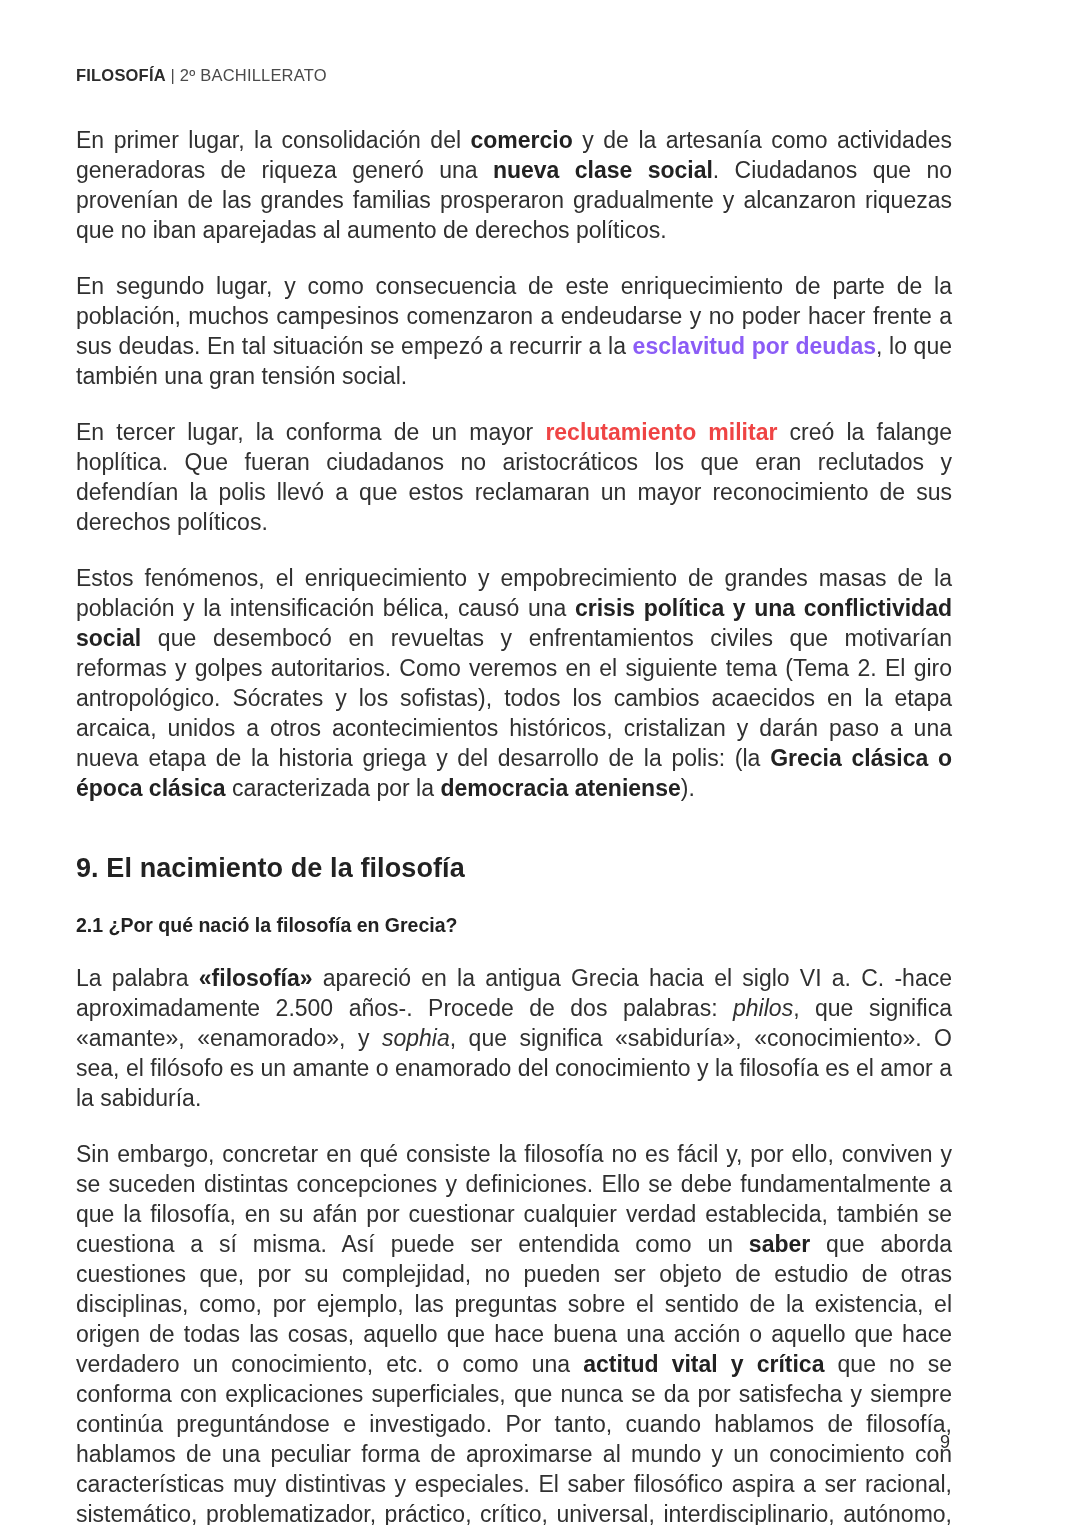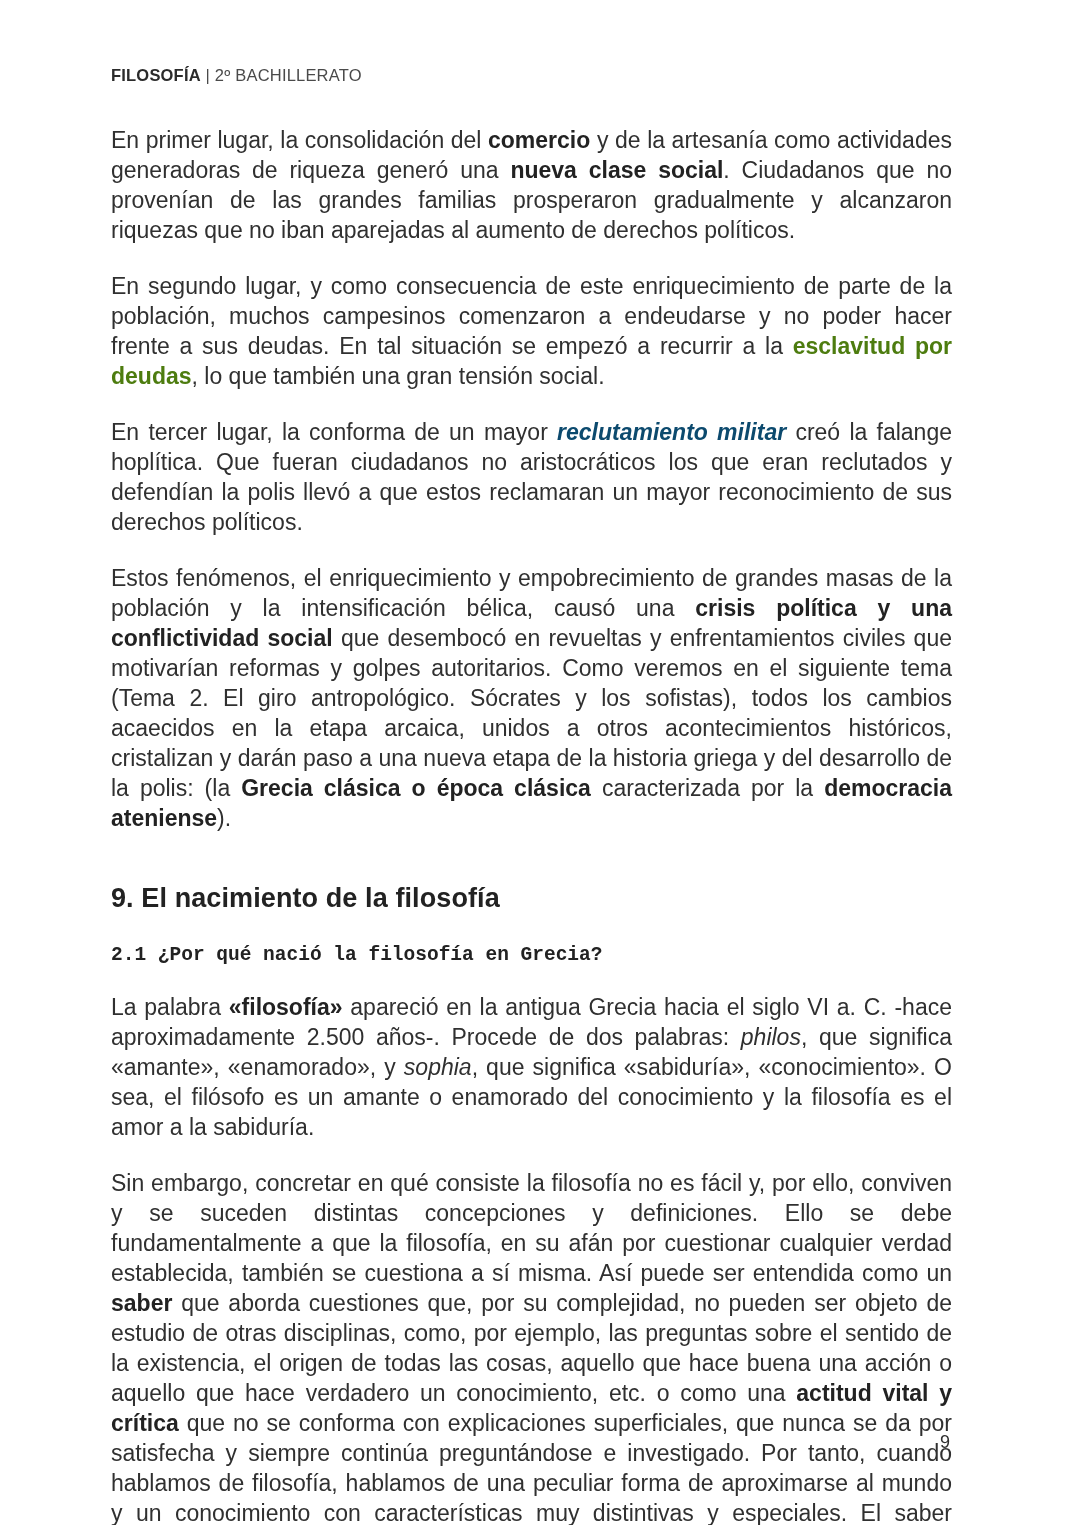--- a/index.html
+++ b/index.html
@@ -6,21 +6,21 @@
   html, body { background: #ffffff; }
   body {
     font-family: "Liberation Sans", "DejaVu Sans", sans-serif;
     color: #2e2e2e;
   }
   .page {
     position: relative;
     width: 1080px;
     height: 1525px;
     background: #ffffff;
-    padding: 66px 128px 0 111px;
+    padding: 66px 128px 0 76px;
     overflow: hidden;
   }
   .header {
     font-size: 16.5px;
     letter-spacing: 0.2px;
     color: #3c3c3c;
     margin-bottom: 40px;
   }
   .hdr-bold { font-weight: bold; color: #2b2b2b; }
   .hdr-rest { font-weight: normal; color: #4a4a4a; }
@@ -39,44 +39,43 @@
     margin-top: 50px;
     margin-bottom: 0;
     letter-spacing: 0.1px;
   }
   .h-sub {
     font-size: 19.5px;
     font-weight: bold;
     color: #222222;
     margin-top: 30px;
     margin-bottom: 26px;
-    font-family: Liberation Mono, monospace;
   }
   .page-number {
     position: absolute;
     right: 130px;
     bottom: 72px;
     font-size: 18px;
     color: #2e2e2e;
   }
 </style>
 </head>
 <body>
 
 <div class="page">
 
   <div class="header">
     <span class="hdr-bold">FILOSOFÍA</span><span class="hdr-rest"> | 2º BACHILLERATO</span>
   </div>
 
   <p class="body-p"><span>En primer lugar, la consolidación del </span><span style="font-weight: bold; color: rgb(34, 34, 34);">comercio</span><span> y de la artesanía como actividades generadoras de riqueza generó una </span><span style="font-weight: bold; color: rgb(34, 34, 34);">nueva clase social</span><span>. Ciudadanos que no provenían de las grandes familias prosperaron gradualmente y alcanzaron riquezas que no iban aparejadas al aumento de derechos políticos.</span></p>
 
-  <p class="body-p"><span>En segundo lugar, y como consecuencia de este enriquecimiento de parte de la población, muchos campesinos comenzaron a endeudarse y no poder hacer frente a sus deudas. En tal situación se empezó a recurrir a la </span><span style="font-weight: bold; color: #4d7c0f;">esclavitud por deudas</span><span>, lo que también una gran tensión social.</span></p>
+  <p class="body-p"><span>En segundo lugar, y como consecuencia de este enriquecimiento de parte de la población, muchos campesinos comenzaron a endeudarse y no poder hacer frente a sus deudas. En tal situación se empezó a recurrir a la </span><span style="font-weight: bold; color: #8b5cf6;">esclavitud por deudas</span><span>, lo que también una gran tensión social.</span></p>
 
-  <p class="body-p"><span>En tercer lugar, la conforma de un mayor </span><span style="font-weight: bold; color: #0c4a6e; font-style: italic;">reclutamiento militar</span><span> creó la falange hoplítica. Que fueran ciudadanos no aristocráticos los que eran reclutados y defendían la polis llevó a que estos reclamaran un mayor reconocimiento de sus derechos políticos.</span></p>
+  <p class="body-p"><span>En tercer lugar, la conforma de un mayor </span><span style="font-weight: bold; color: #ef4444;">reclutamiento militar</span><span> creó la falange hoplítica. Que fueran ciudadanos no aristocráticos los que eran reclutados y defendían la polis llevó a que estos reclamaran un mayor reconocimiento de sus derechos políticos.</span></p>
 
   <p class="body-p"><span>Estos fenómenos, el enriquecimiento y empobrecimiento de grandes masas de la población y la intensificación bélica, causó una </span><span style="font-weight: bold; color: rgb(34, 34, 34);">crisis política y una conflictividad social</span><span> que desembocó en revueltas y enfrentamientos civiles que motivarían reformas y golpes autoritarios. Como veremos en el siguiente tema (Tema 2. El giro antropológico. Sócrates y los sofistas), todos los cambios acaecidos en la etapa arcaica, unidos a otros acontecimientos históricos, cristalizan y darán paso a una nueva etapa de la historia griega y del desarrollo de la polis: (la </span><span style="font-weight: bold; color: rgb(34, 34, 34);">Grecia clásica o época clásica</span><span> caracterizada por la </span><span style="font-weight: bold; color: rgb(34, 34, 34);">democracia ateniense</span><span>).</span></p>
 
   <h1 class="h-main">9. El nacimiento de la filosofía</h1>
 
   <h2 class="h-sub">2.1 ¿Por qué nació la filosofía en Grecia?</h2>
 
   <p class="body-p"><span>La palabra </span><span style="font-weight: bold; color: rgb(34, 34, 34);">«filosofía»</span><span> apareció en la antigua Grecia hacia el siglo VI a. C. -hace aproximadamente 2.500 años-. Procede de dos palabras: </span><span style="font-style: italic;">philos</span><span>, que significa «amante», «enamorado», y </span><span style="font-style: italic;">sophia</span><span>, que significa «sabiduría», «conocimiento». O sea, el filósofo es un amante o enamorado del conocimiento y la filosofía es el amor a la sabiduría.</span></p>
 
   <p class="body-p"><span>Sin embargo, concretar en qué consiste la filosofía no es fácil y, por ello, conviven y se suceden distintas concepciones y definiciones. Ello se debe fundamentalmente a que la filosofía, en su afán por cuestionar cualquier verdad establecida, también se cuestiona a sí misma. Así puede ser entendida como un </span><span style="font-weight: bold; color: rgb(34, 34, 34);">saber</span><span> que aborda cuestiones que, por su complejidad, no pueden ser objeto de estudio de otras disciplinas, como, por ejemplo, las preguntas sobre el sentido de la existencia, el origen de todas las cosas, aquello que hace buena una acción o aquello que hace verdadero un conocimiento, etc. o como una </span><span style="font-weight: bold; color: rgb(34, 34, 34);">actitud vital y crítica</span><span> que no se conforma con explicaciones superficiales, que nunca se da por satisfecha y siempre continúa preguntándose e investigado. Por tanto, cuando hablamos de filosofía, hablamos de una peculiar forma de aproximarse al mundo y un conocimiento con características muy distintivas y especiales. El saber filosófico aspira a ser racional, sistemático, problematizador, práctico, crítico, universal, interdisciplinario, autónomo, clarificador y radical.</span></p>

